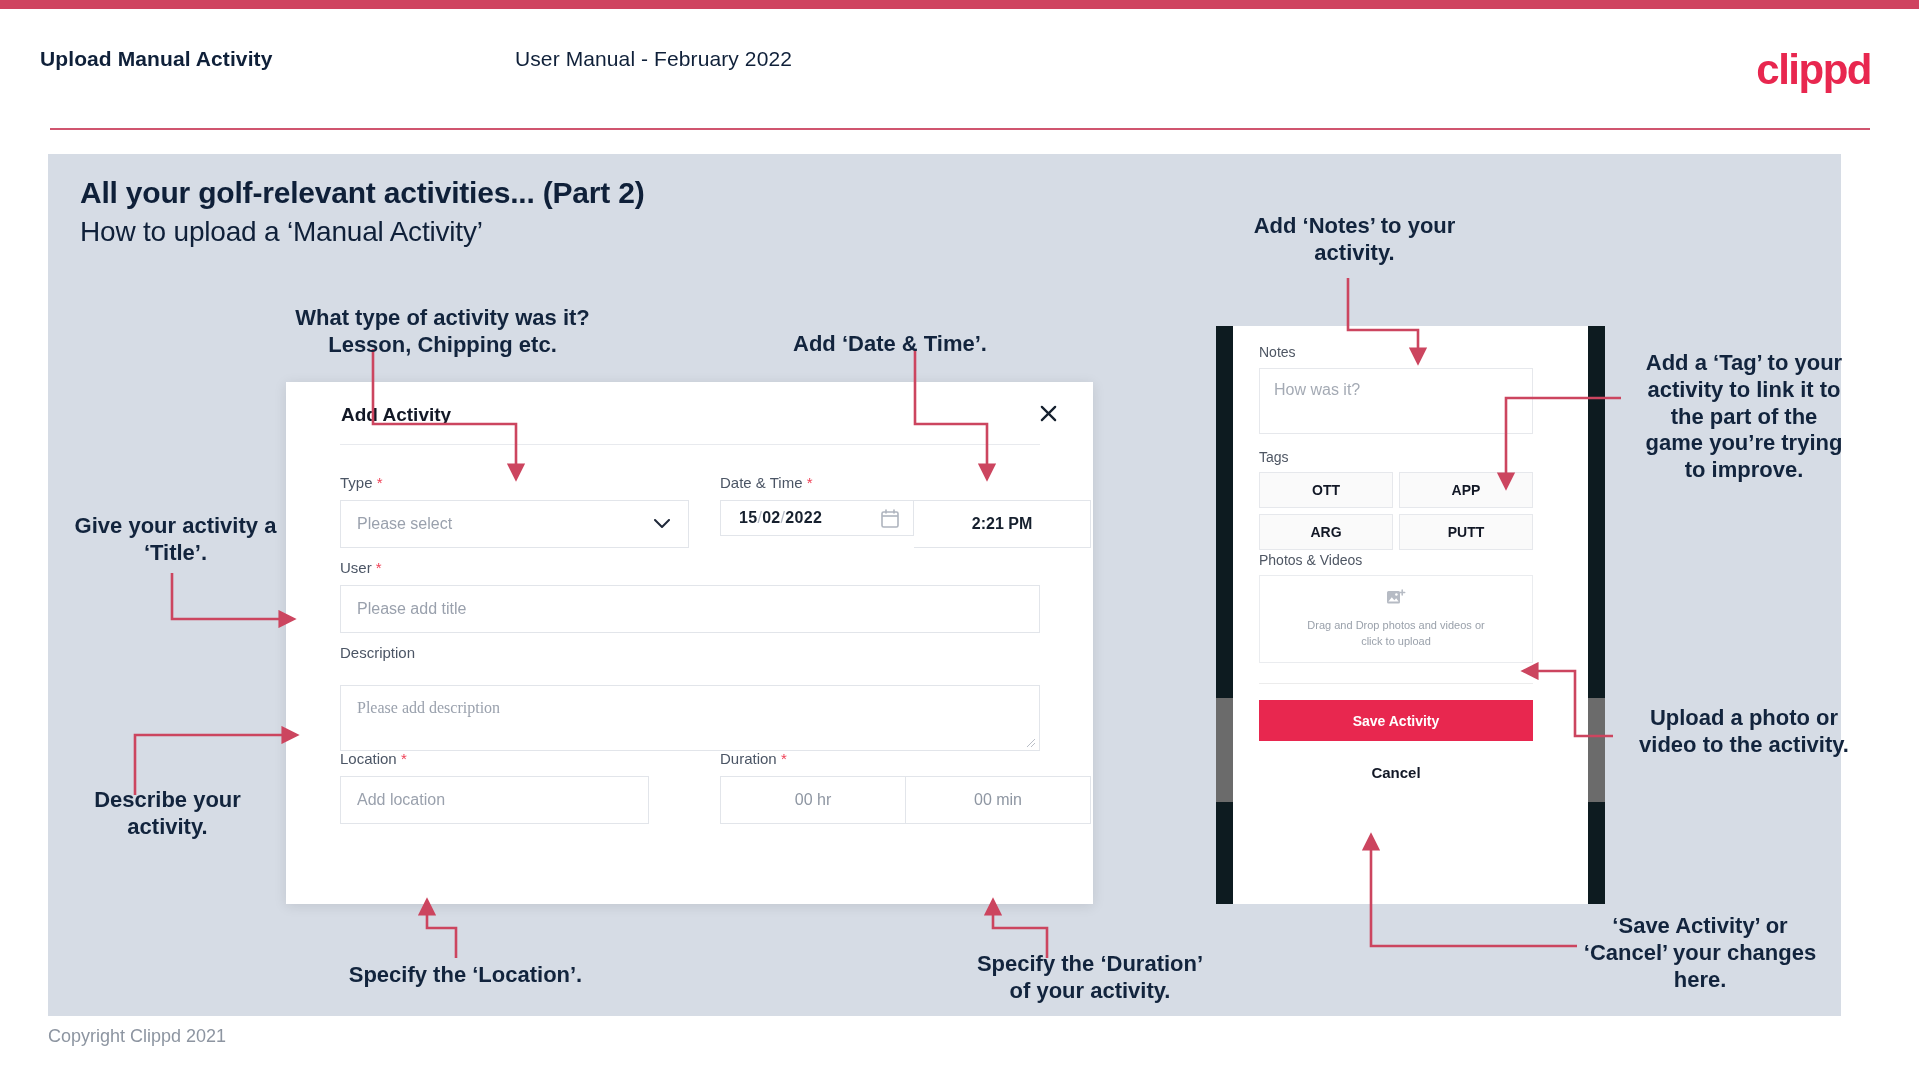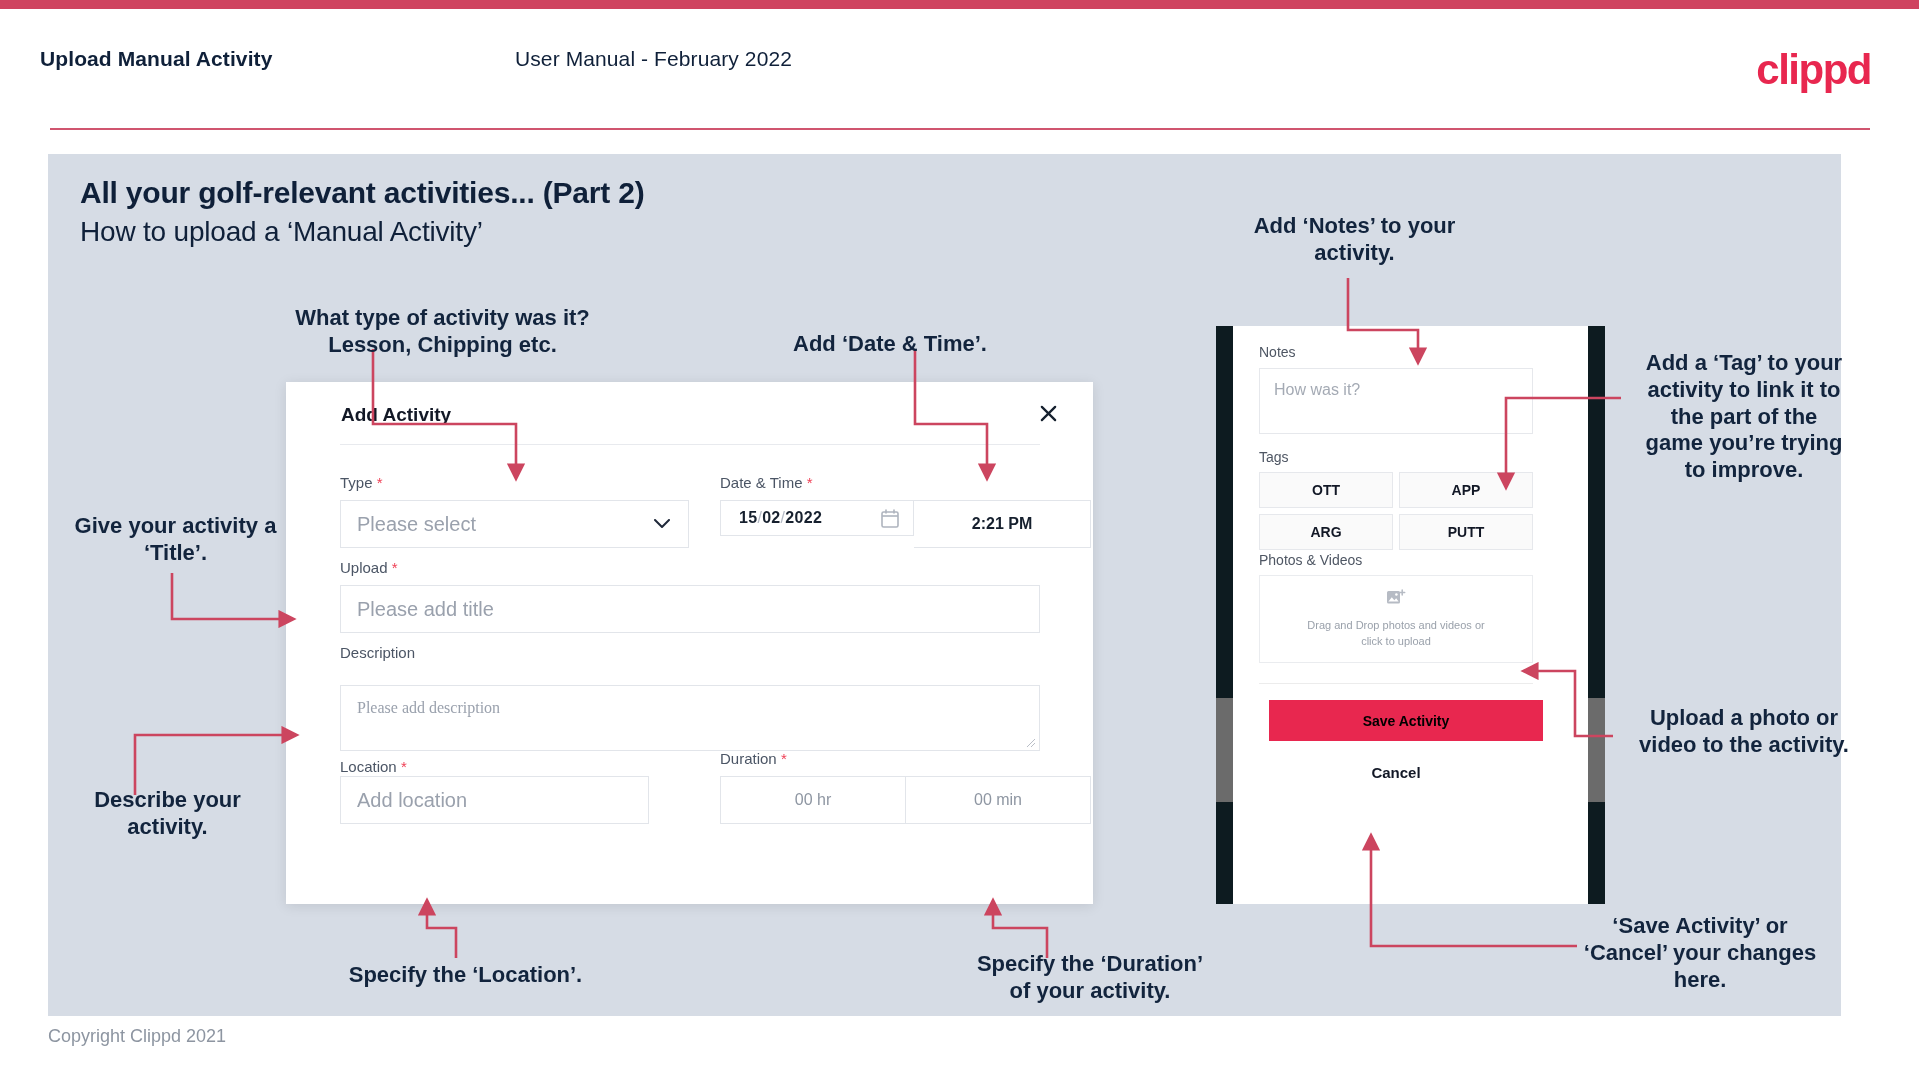--- a/index.html
+++ b/index.html
@@ -87,21 +87,21 @@
   }
 
   .fieldlabel { font-size: 15px; color: #4b5565; }
   .req { color: #ef4056; font-size: 15px; }
 
   .fld {
     border: 1px solid #e2e5ea;
     background: #fff;
     height: 48px;
     display: flex; align-items: center;
-    font-size: 20px;
+    font-size: 16px;
   }
   .fld .ph { color: #9aa1ad; padding-left: 16px; }
 
   
   .row-type { position: absolute; left: 54px; top: 92px; width: 700px; }
   .lbl-type { position: absolute; left: 0; top: 0; }
   .lbl-date { position: absolute; left: 380px; top: 0; }
 
   .sel-type {
     position: absolute; left: 0; top: 26px; width: 349px;
@@ -131,21 +131,21 @@
   .row-desc { position: absolute; left: 54px; top: 262px; width: 700px; }
   .fld-desc {
     position: absolute; left: 0; top: 24px; width: 700px; height: 66px;
     border: 1px solid #e2e5ea; background: #fff; position: relative; font-family: Liberation Serif, serif;
   }
   .fld-desc .ph { position: absolute; left: 16px; top: 13px; color: #9aa1ad; font-size: 16px; }
   .resize-grip { position: absolute; right: 3px; bottom: 2px; width: 10px; height: 10px; }
 
   
   .row-loc { position: absolute; left: 54px; top: 368px; width: 700px; }
-  .lbl-loc { position: absolute; left: 0; top: 8px; }
+  .lbl-loc { position: absolute; left: 0; top: 0; }
   .lbl-dur { position: absolute; left: 380px; top: 0; }
   .fld-loc { position: absolute; left: 0; top: 26px; width: 309px; }
   .dur-wrap { position: absolute; left: 380px; top: 26px; width: 371px; display: flex; }
   .dur-box {
     width: 186px; height: 48px; border: 1px solid #e2e5ea;
     display: flex; align-items: center; justify-content: center;
     font-size: 16px; color: #8e96a2;
   }
   .dur-box.second { border-left: none; width: 185px; }
 
@@ -198,22 +198,22 @@
     border: 1px solid #eaecef; background:#fff;
     display: flex; flex-direction: column; align-items: center; justify-content: center;
   }
   .dz-icon { margin-bottom: 7px; }
   .dz-text { font-size: 11px; color: #9aa1ab; text-align: center; line-height: 1.45; }
 
   .phone-rule {
     position: absolute; left: 26px; top: 357px; width: 274px; height: 1px; background: #ececec;
   }
   .save-btn {
-    position: absolute; left: 36px; top: 374px; width: 274px; height: 41px;
-    background: #e8274f; color: #000000;
+    position: absolute; left: 26px; top: 374px; width: 274px; height: 41px;
+    background: #e8274f; color: #ffffff;
     display: flex; align-items: center; justify-content: center;
     font-size: 14px; font-weight: 700; cursor: pointer;
   }
   .cancel-btn {
     position: absolute; left: 26px; top: 431px; width: 274px; height: 30px;
     display: flex; align-items: center; justify-content: center;
     font-size: 15px; font-weight: 700; color: #121826; cursor: pointer;
   }
 
   
@@ -290,21 +290,21 @@
         </span>
       </div>
       <div class="time-box">
         <span>2:21 PM</span>
       </div>
     </div>
   </div>
 
   <div class="row-title">
     <div class="fieldlabel">
-      <span>Upload</span>
+      <span>User</span>
       <span class="req">*</span>
     </div>
     <div class="fld fld-title">
       <span class="ph">Please add title</span>
     </div>
   </div>
 
   <div class="row-desc">
     <div class="fieldlabel">Description</div>
     <div class="fld-desc">

